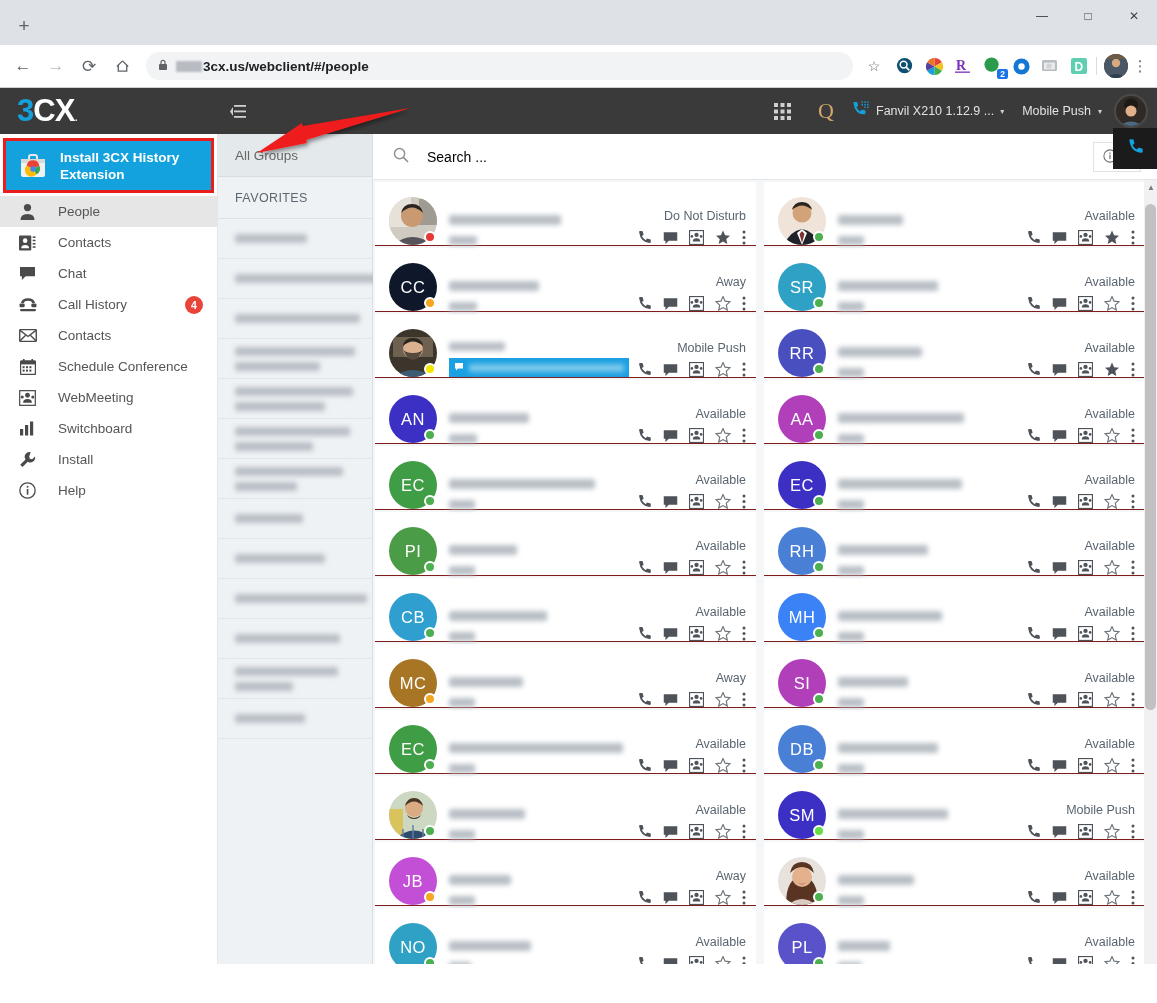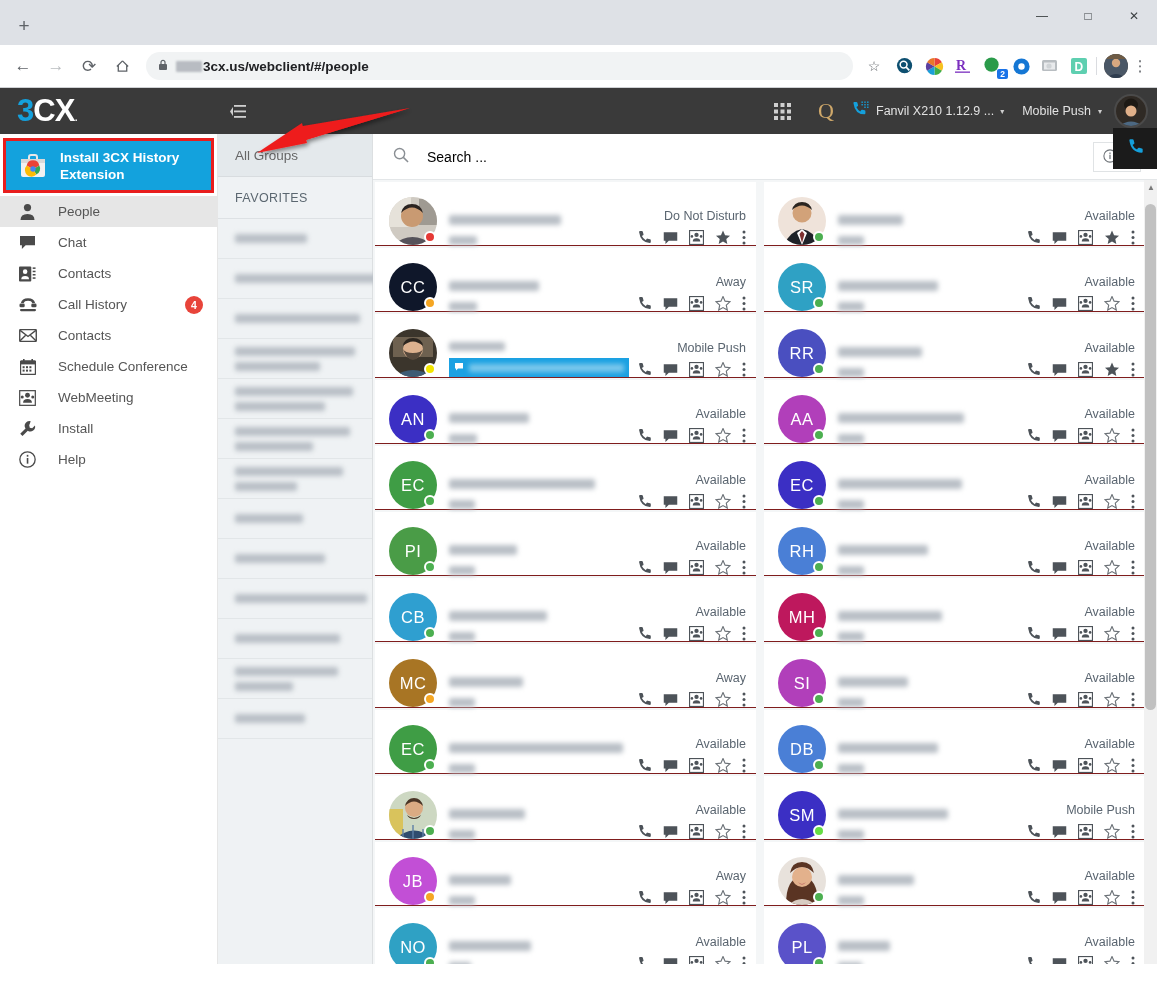--- a/index.html
+++ b/index.html
@@ -318,41 +318,41 @@
           <span class="side-ico">
             <svg width="17" height="17" viewBox="0 0 17 17">
               <circle cx="8.5" cy="4.6" r="3.6" fill="#4a4a4a"></circle>
               <path d="M1.5 17 q0 -6 7 -6 t7 6 z" fill="#4a4a4a"></path>
             </svg>
           </span>
           <span class="side-label">People</span>
         </div>
         <div class="side-item">
           <span class="side-ico">
-            <svg width="17" height="15" viewBox="0 0 18 16">
-              <path d="M1 1 h16 v10 h-10 l-4 4 v-4 h-2 z" fill="#4a4a4a"></path>
-            </svg>
-          </span>
-          <span class="side-label">Chat</span>
-        </div>
-        <div class="side-item">
-          <span class="side-ico">
             <svg width="17" height="16" viewBox="0 0 18 16">
               <rect x="0" y="0" width="13" height="16" rx="1" fill="#4a4a4a"></rect>
               <circle cx="6.5" cy="5.5" r="2.4" fill="#fff"></circle>
               <path d="M2.4 13.5 q0 -3.4 4.1 -3.4 t4.1 3.4 z" fill="#fff"></path>
               <g fill="#4a4a4a">
                 <rect x="14.5" y="1" width="3" height="1.6"></rect>
                 <rect x="14.5" y="4.5" width="3" height="1.6"></rect>
                 <rect x="14.5" y="8" width="3" height="1.6"></rect>
                 <rect x="14.5" y="11.5" width="3" height="1.6"></rect>
               </g>
             </svg>
           </span>
           <span class="side-label">Contacts</span>
+        </div>
+        <div class="side-item">
+          <span class="side-ico">
+            <svg width="17" height="15" viewBox="0 0 18 16">
+              <path d="M1 1 h16 v10 h-10 l-4 4 v-4 h-2 z" fill="#4a4a4a"></path>
+            </svg>
+          </span>
+          <span class="side-label">Chat</span>
         </div>
         <div class="side-item">
           <span class="side-ico">
             <svg width="18" height="16" viewBox="0 0 19 16">
               <path d="M9.5 1 Q3 1 2 6 h3 q.6 -2.6 4.5 -2.6 T14 6 h3 Q16 1 9.5 1 z" fill="#4a4a4a"></path>
               <rect x="0.5" y="6.5" width="5.5" height="4" rx="1.4" fill="#4a4a4a"></rect>
               <rect x="13" y="6.5" width="5.5" height="4" rx="1.4" fill="#4a4a4a"></rect>
               <rect x="1" y="12.2" width="17" height="2.4" rx="1.2" fill="#4a4a4a"></rect>
             </svg>
           </span>
@@ -394,20 +394,30 @@
               <rect x="0.7" y="0.7" width="16.6" height="15.6" fill="none" stroke="#4a4a4a" stroke-width="1.3"></rect>
               <circle cx="9" cy="5.6" r="2.6" fill="#4a4a4a"></circle>
               <path d="M4.3 13.6 q0 -4 4.7 -4 t4.7 4 z" fill="#4a4a4a"></path>
               <g fill="#4a4a4a">
                 <circle cx="3.4" cy="7.4" r="1.6"></circle>
                 <circle cx="14.6" cy="7.4" r="1.6"></circle>
               </g>
             </svg>
           </span>
           <span class="side-label">WebMeeting</span>
+        </div>
+        <div class="side-item">
+          <span class="side-ico">
+            <svg width="17" height="15" viewBox="0 0 17 15">
+              <rect x="1" y="8" width="3.2" height="6.5" fill="#4a4a4a"></rect>
+              <rect x="6" y="4" width="3.2" height="10.5" fill="#4a4a4a"></rect>
+              <rect x="11" y="0.5" width="3.2" height="14" fill="#4a4a4a"></rect>
+            </svg>
+          </span>
+          <span class="side-label">Switchboard</span>
         </div>
         <div class="side-item">
           <span class="side-ico">
             <svg width="17" height="17" viewBox="0 0 18 18">
               <path d="M12.4 1.3 a5 5 0 0 0 -5.5 7.6 L1.3 14.5 l2.4 2.4 l5.6 -5.6 a5 5 0 0 0 7.6 -5.5 l-2.9 2.9 l-2.6 -.6 l-.6 -2.6 z" fill="#4a4a4a"></path>
             </svg>
           </span>
           <span class="side-label">Install</span>
         </div>
         <div class="side-item">
@@ -1168,21 +1178,21 @@
                     <circle cx="2" cy="2" r="1.5" fill="#4d5359"></circle>
                     <circle cx="2" cy="7.5" r="1.5" fill="#4d5359"></circle>
                     <circle cx="2" cy="13" r="1.5" fill="#4d5359"></circle>
                   </svg>
                 </span>
               </span>
             </div>
           </div>
           <div class="card" style="grid-column: 2;">
             <div class="av-wrap">
-              <div class="av" style="background:#be185d">
+              <div class="av" style="background:#3b82f6">
                 <span>MH</span>
               </div>
               <span class="dot" style="background:#4caf50"></span>
             </div>
             <div class="card-mid">
               <span class="blurline nameline" style="width:104px"></span>
               <span class="blurline extline" style="width:26px"></span>
             </div>
             <div class="card-right">
               <span class="status-txt">Available</span>

